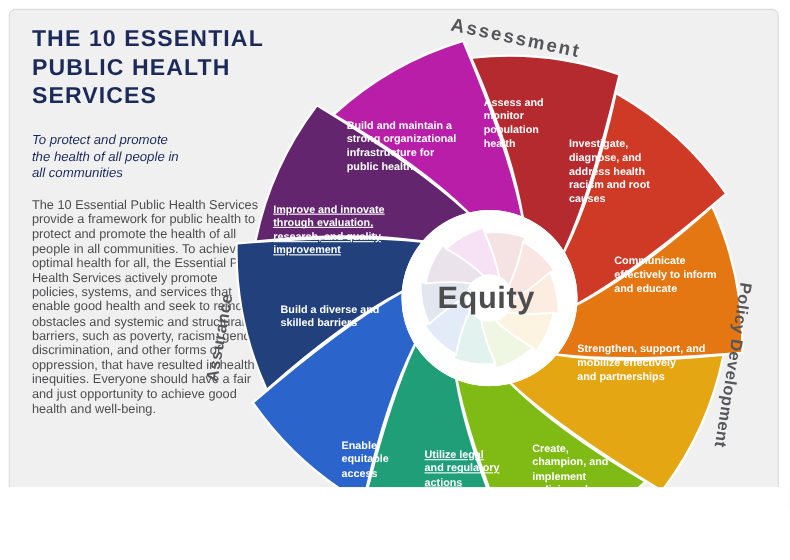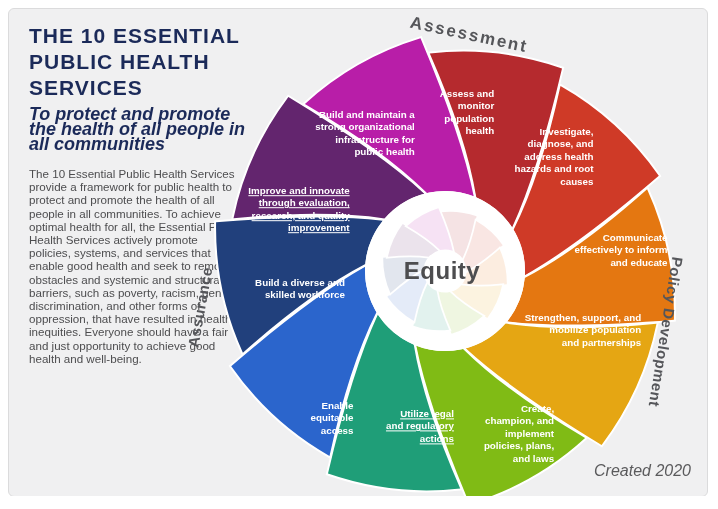--- a/index.html
+++ b/index.html
@@ -1,34 +1,34 @@
 <!DOCTYPE html>
 <html><head>
 <meta charset="utf-8">
 <style>
   html,body{margin:0;padding:0;background:#ffffff;}
-  .page{position:relative;width:718px;height:496px;background:#ffffff;overflow:hidden;
+  .page{position:relative;width:718px;height:443px;background:#ffffff;overflow:hidden;
         font-family:"Liberation Sans", sans-serif;}
   .card{position:absolute;left:8px;top:8px;width:700px;height:489px;background:#F0F0F1;
         border:1px solid #DBDBDC;border-radius:6px;box-sizing:border-box;overflow:hidden;}
 
   
   .left-panel{position:absolute;left:20px;top:14px;width:218px;}
   .main-title{white-space:pre-line;color:#1B2A59;font-size:21px;line-height:26px;
               font-weight:bold;letter-spacing:1px;}
-  .subtitle{white-space:pre-line;color:#1B2A59;font-size:18px;line-height:15px;
-            font-weight:bold;font-style:italic;margin-top:6px;}
+  .subtitle{white-space:pre-line;color:#1B2A59;font-size:12px;line-height:15px;
+            font-weight:normal;font-style:italic;margin-top:19px;}
   .description{color:#4D4D4F;font-size:11.6px;line-height:13.2px;margin-top:15px;width:212px;}
 
   
   #wheel-svg{position:absolute;left:0;top:0;}
   .seg-label{position:absolute;transform:translate(-50%,-50%);color:#ffffff;font-weight:bold;
-             font-size:9.8px;line-height:12.4px;text-align:right;white-space:pre;}
+             font-size:9.8px;line-height:12.4px;text-align:left;white-space:pre;}
   .equity-label{position:absolute;left:433px;top:262px;transform:translate(-50%,-50%);
-                color:#4D4D4F;font-weight:bold;font-size:24px;letter-spacing:.5px;text-align:center;}
+                color:#4D4D4F;font-weight:bold;font-size:28px;letter-spacing:.5px;text-align:center;}
   .cat-label{position:absolute;color:#55565A;font-weight:bold;white-space:nowrap;}
   .cat-assessment{left:460px;top:26px;transform:translate(-50%,-50%) rotate(12deg);
                   font-size:17px;letter-spacing:2px;}
   .cat-policy{left:657px;top:323px;transform:translate(-50%,-50%) rotate(99deg);
               font-size:15px;letter-spacing:.5px;}
   .cat-assurance{left:191px;top:298px;transform:translate(-50%,-50%) rotate(-80deg);
                  font-size:15px;letter-spacing:.5px;}
 
   .created-note{position:absolute;right:16px;bottom:16px;color:#5A5A5C;font-size:16px;
                 font-style:italic;text-align:right;}
@@ -78,41 +78,41 @@
       </svg>
 
     <div class="wheel-labels" id="wheel-labels">
         <div class="seg-label" style="left: 458px; top: 104px;">Assess and
 monitor
 population
 health</div>
         <div class="seg-label" style="left: 545px; top: 148px;">Investigate,
 diagnose, and
 address health
-hazards and root
+racism and root
 causes</div>
-        <div class="seg-label" style="left: 612px; top: 242px;">Communicate
+        <div class="seg-label" style="left: 596px; top: 242px;">Communicate
 effectively to inform
 and educate</div>
         <div class="seg-label" style="left: 574px; top: 322px;">Strengthen, support, and
-mobilize population
+mobilize effectively
 and partnerships</div>
         <div class="seg-label" style="left: 510px; top: 425px;">Create,
 champion, and
 implement
 policies, plans,
 and laws</div>
         <div class="seg-label" style="left: 411px; top: 418px; text-decoration: underline;">Utilize legal
 and regulatory
 actions</div>
         <div class="seg-label" style="left: 323px; top: 366px; margin-top: 44px;">Enable
 equitable
 access</div>
         <div class="seg-label" style="left: 291px; top: 280px;">Build a diverse and
-skilled workforce</div>
+skilled barriers</div>
         <div class="seg-label" style="left: 290px; top: 201px; text-decoration: underline;">Improve and innovate
 through evaluation,
 research, and quality
 improvement</div>
         <div class="seg-label" style="left: 356px; top: 125px;">Build and maintain a
 strong organizational
 infrastructure for
 public health</div>
       </div>
 

